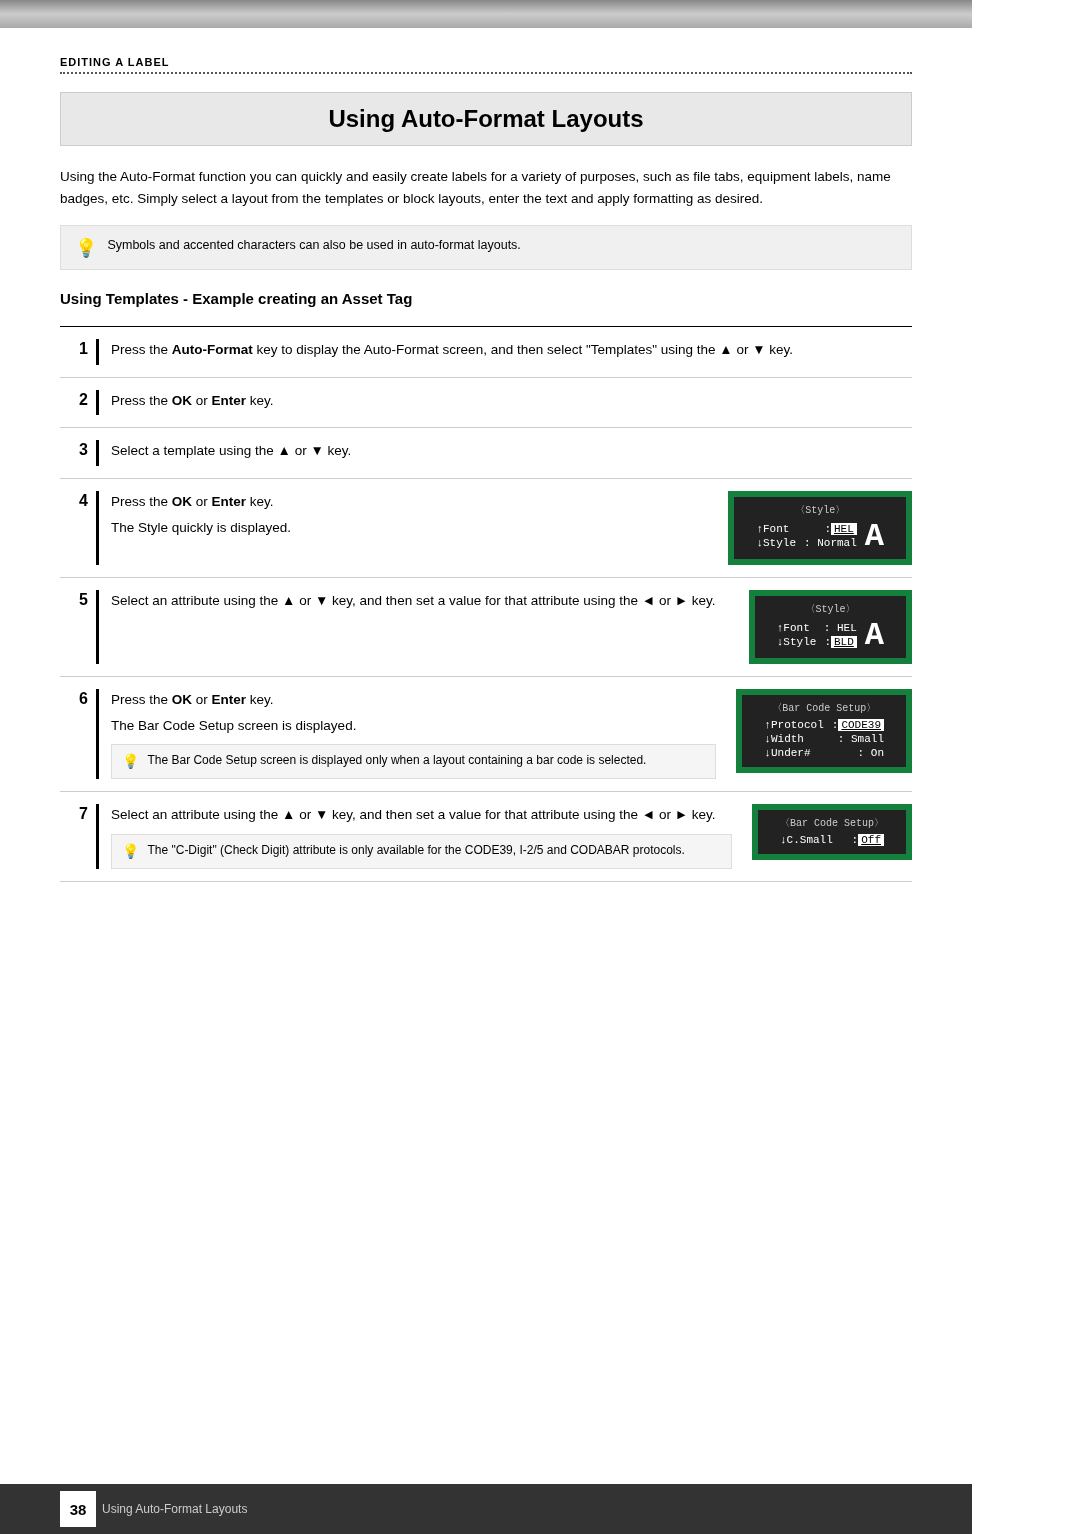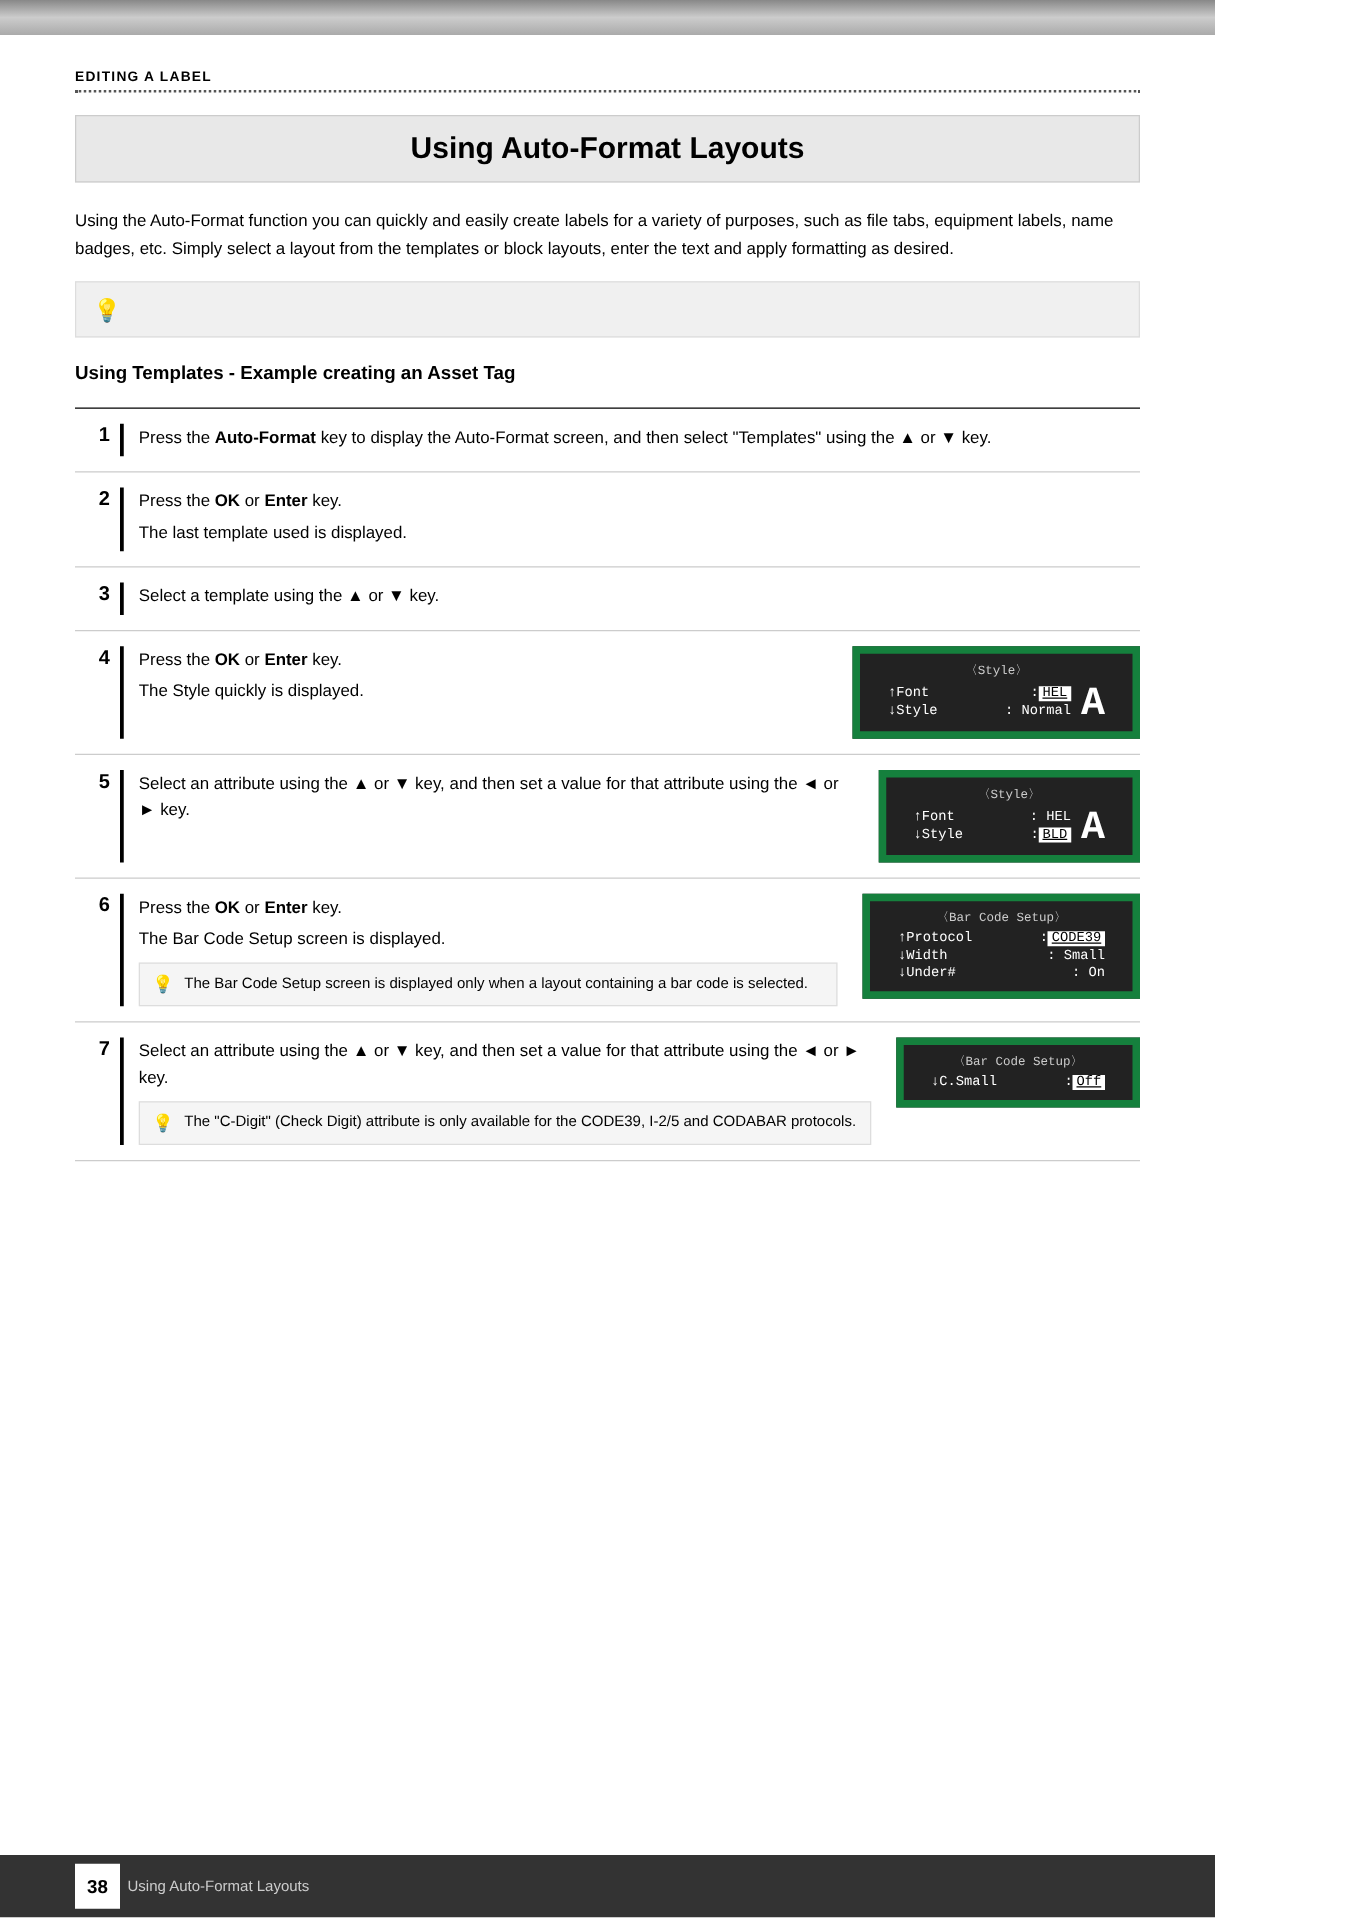--- a/index.html
+++ b/index.html
@@ -169,21 +169,20 @@
       color: #ccc;
       margin-bottom: 4px;
     }
 
     .lcd-row {
       display: flex;
       justify-content: space-between;
       align-items: center;
       margin-bottom: 2px;
       white-space: nowrap;
-      gap: 46px;
     }
 
     .lcd-label {
       color: #fff;
       font-size: 11px;
     }
 
     .lcd-value {
       color: #fff;
       font-size: 11px;
@@ -277,40 +276,40 @@
     <hr class="dotted-line">
 
     <div class="page-title-box">
       <h1>Using Auto-Format Layouts</h1>
     </div>
 
     <p class="intro-text">Using the Auto-Format function you can quickly and easily create labels for a variety of purposes, such as file tabs, equipment labels, name badges, etc. Simply select a layout from the templates or block layouts, enter the text and apply formatting as desired.</p>
 
     <div class="tip-box">
       <span class="tip-icon">💡</span>
+      <span class="tip-text">Symbols and accented characters can also be used in auto-format layouts.</span>
     </div>
 
     <h2 class="section-heading">Using Templates - Example creating an Asset Tag</h2>
 
     <div class="steps-container">
 
       <div class="step-row">
         <div class="step-number">1</div>
         <div class="step-bar"></div>
         <div class="step-content">
           <p>Press the <strong>Auto-Format</strong> key to display the Auto-Format screen, and then select "Templates" using the ▲ or ▼ key.</p>
         </div>
       </div>
 
       <div class="step-row">
         <div class="step-number">2</div>
         <div class="step-bar"></div>
         <div class="step-content">
           <p>Press the <strong>OK</strong> or <strong>Enter</strong> key.</p>
-          <p>The last template used is displayed.</p>
         </div>
       </div>
 
       <div class="step-row">
         <div class="step-number">3</div>
         <div class="step-bar"></div>
         <div class="step-content">
           <p>Select a template using the ▲ or ▼ key.</p>
         </div>
       </div>

